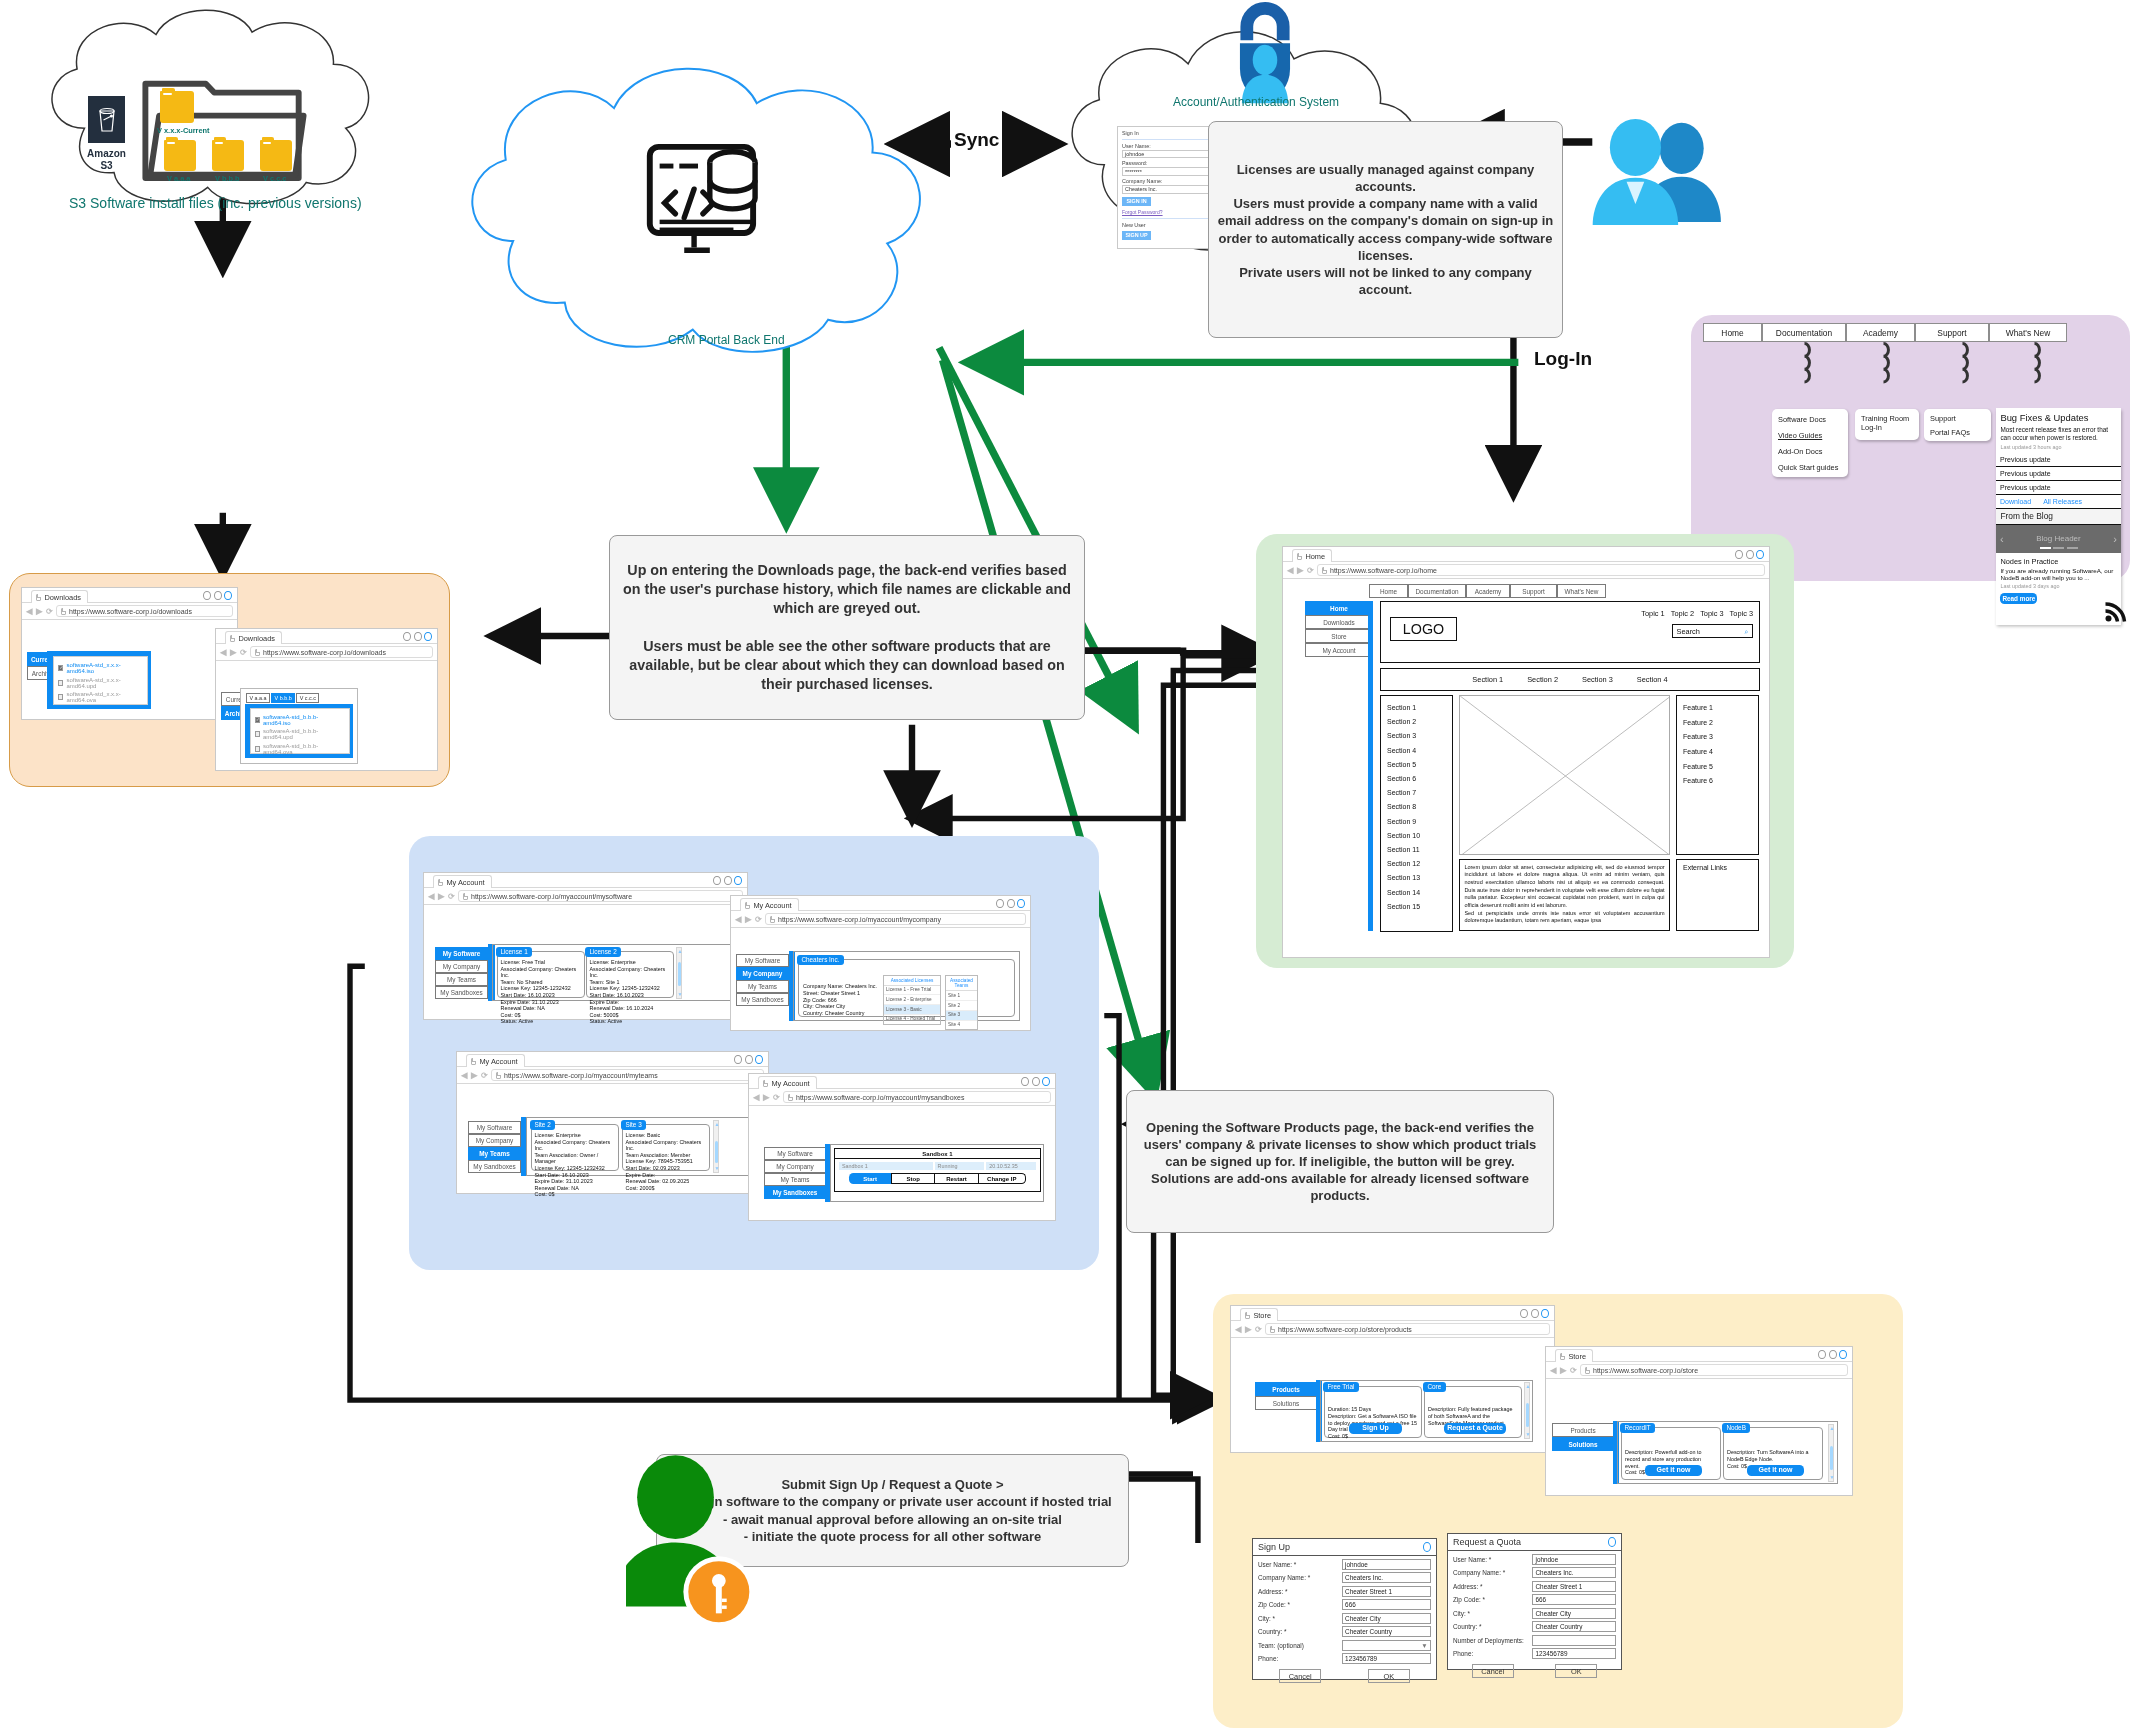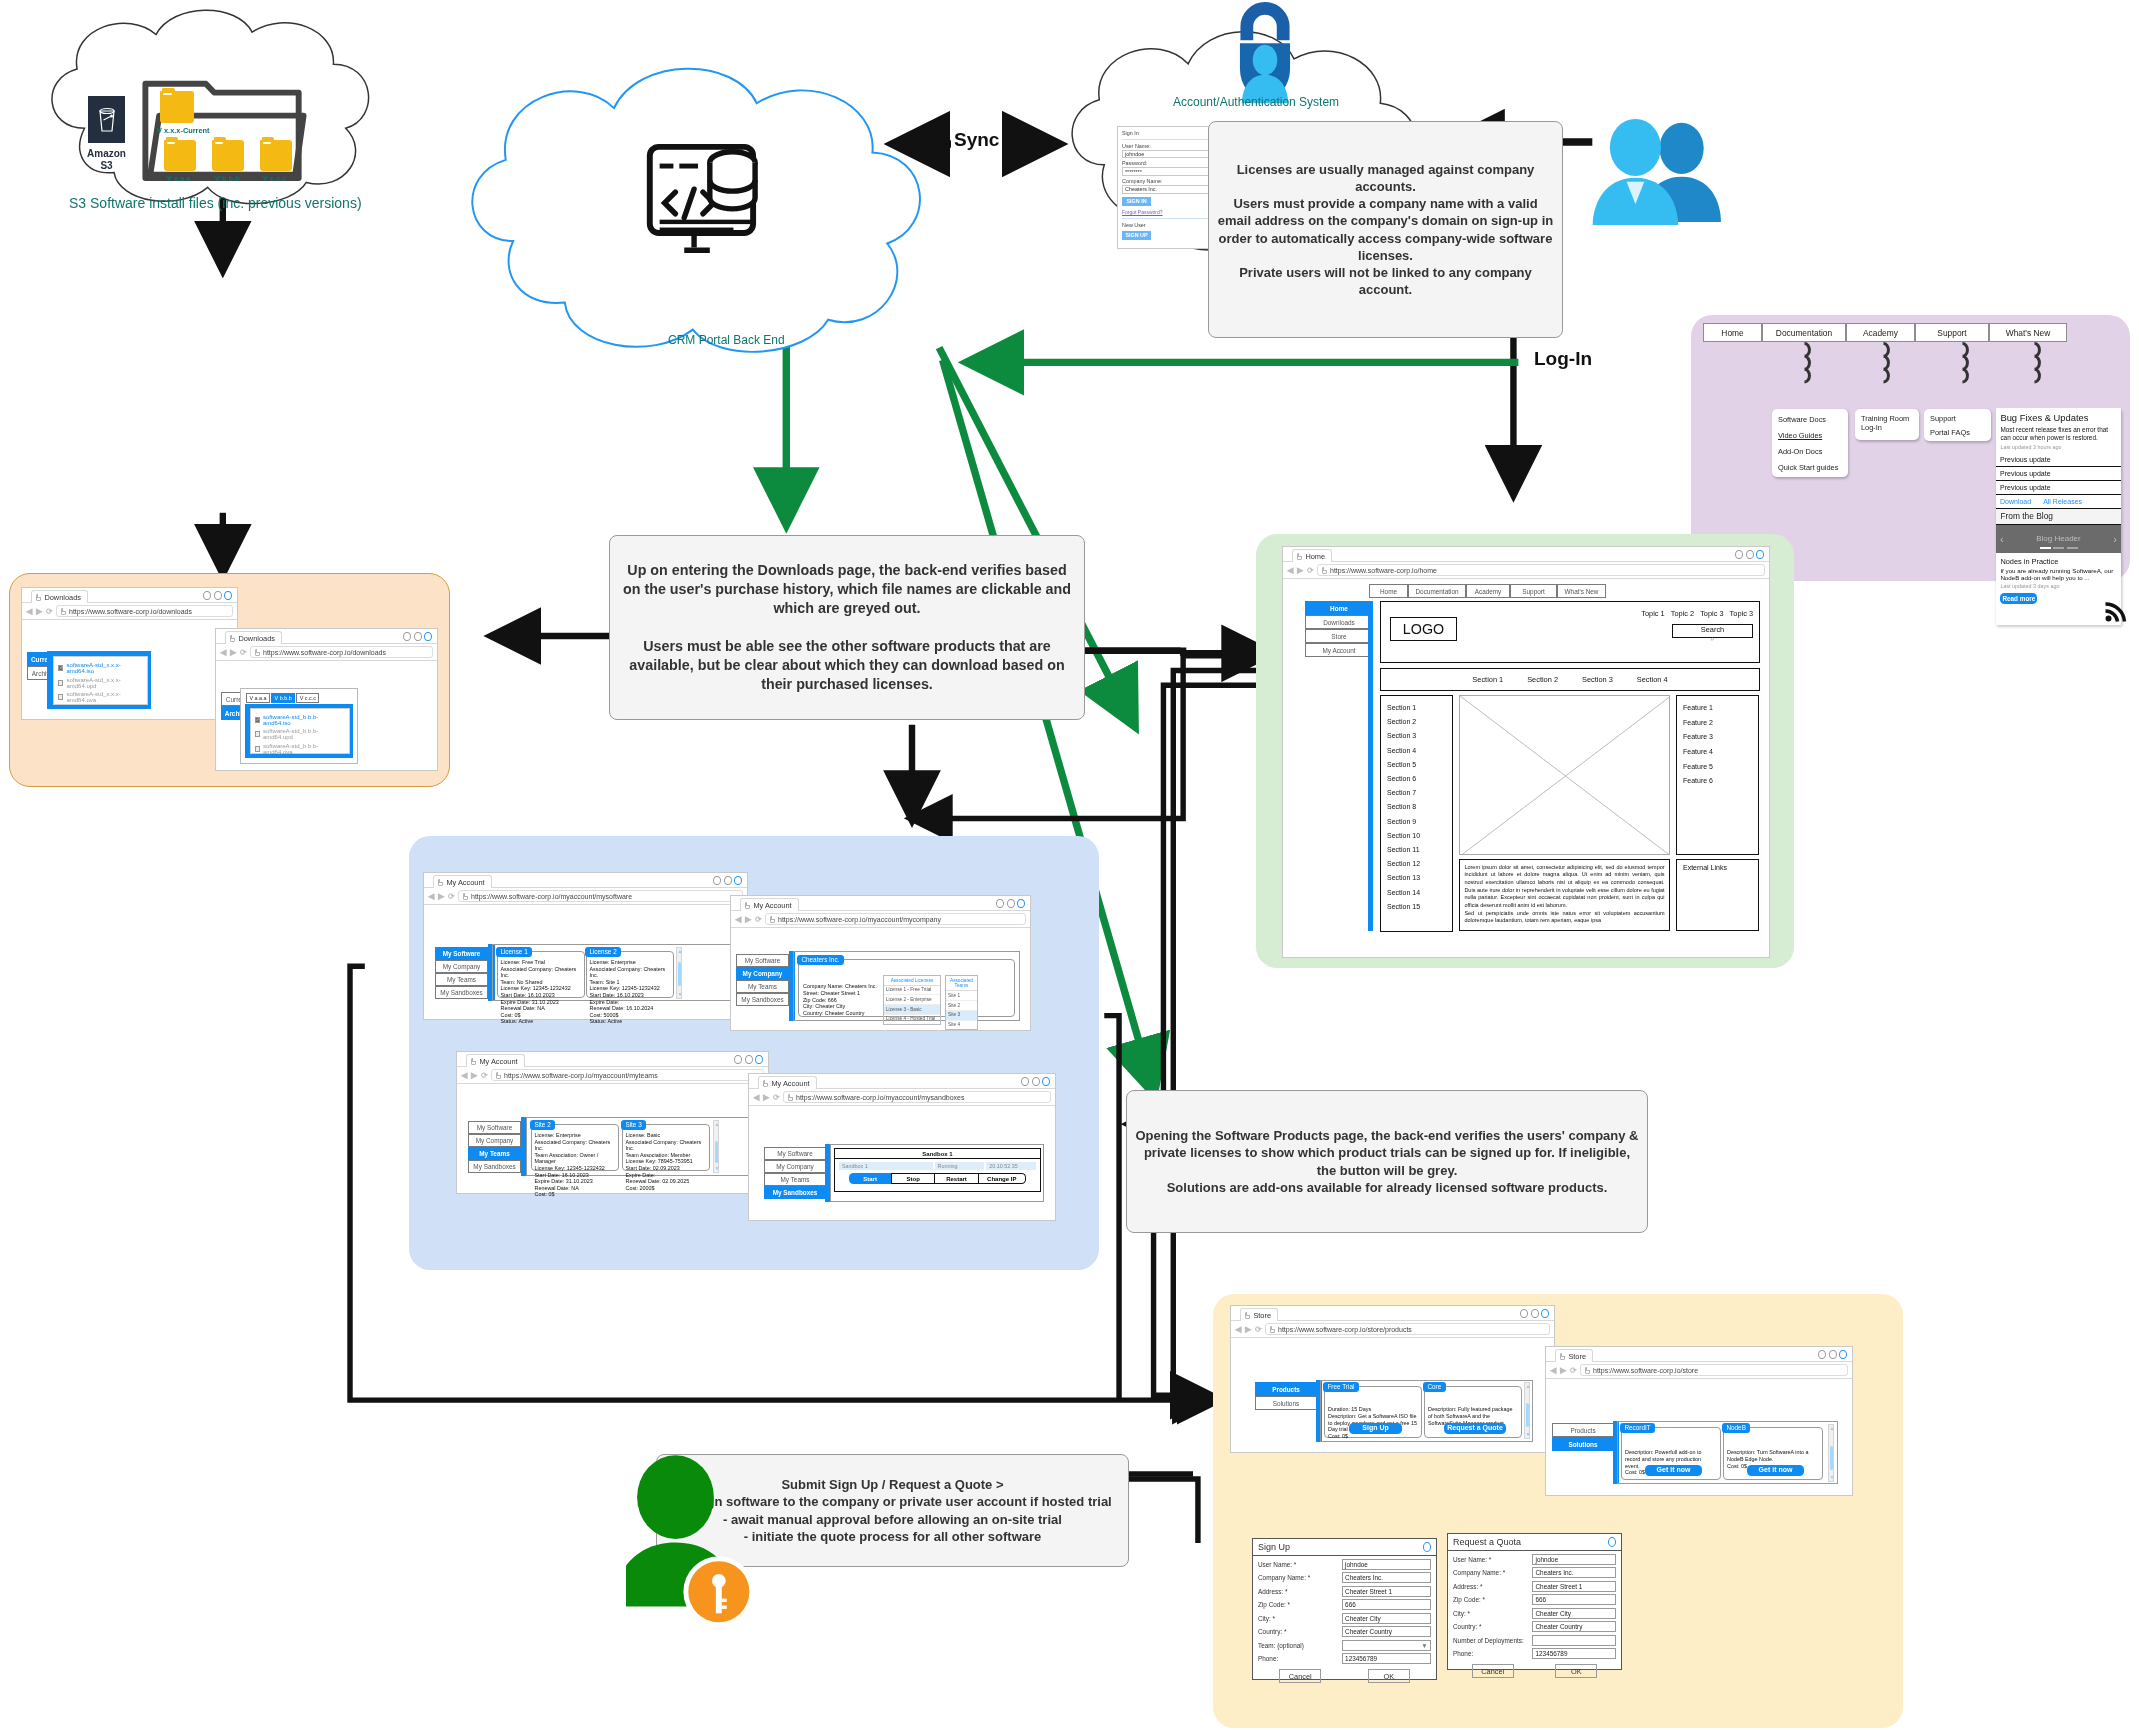--- a/index.html
+++ b/index.html
@@ -293,21 +293,21 @@
 Users must provide a company name with a valid email address on the company's domain on sign-up in order to automatically access company-wide software licenses.
 Private users will not be linked to any company account.</div>
   </div>
 
   <div class="note abs" style="left:609px;top:535px;width:476px;height:185px;font-size:14.3px;">
     <div class="inner" style="white-space:pre-line;">Up on entering the Downloads page, the back-end verifies based on the user's purchase history, which file names are clickable and which are greyed out.
 
 Users must be able see the other software products that are available, but be clear about which they can download based on their purchased licenses.</div>
   </div>
 
-  <div class="note abs" style="left:1126px;top:1090px;width:522px;height:143px;font-size:13px;">
+  <div class="note abs" style="left:1126px;top:1090px;width:428px;height:143px;font-size:13px;">
     <div class="inner" style="white-space:pre-line;">Opening the Software Products page, the back-end verifies the users' company &amp; private licenses to show which product trials can be signed up for. If ineligible, the button will be grey.
 Solutions are add-ons available for already licensed software products.</div>
   </div>
 
   <div class="note abs" style="left:656px;top:1454px;width:473px;height:113px;font-size:13px;">
     <div class="inner" style="white-space:pre-line;">Submit Sign Up / Request a Quote &gt;
 - assign software to the company or private user account if hosted trial
 - await manual approval before allowing an on-site trial
 - initiate the quote process for all other software</div>
   </div>
@@ -522,21 +522,21 @@
     <div class="bluepanel" style="left:85px;top:54px;width:5px;height:330px;"></div>
 
     <div class="abs" style="left:97px;top:54px;width:380px;height:62px;border:1px solid #111;">
       <div class="abs" style="left:9px;top:15px;width:67px;height:24px;border:1px solid #111;display:flex;align-items:center;justify-content:center;font-size:14.3px;color:#111;">LOGO</div>
       <div class="abs" style="right:6px;top:7px;display:flex;gap:6px;font-size:7.4px;color:#111;">
         <span>Topic 1</span>
         <span>Topic 2</span>
         <span>Topic 3</span>
         <span>Topic 3</span>
       </div>
-      <div class="abs" style="right:6px;top:22px;width:81px;height:14px;border:0.8px solid #111;display:flex;align-items:center;padding:0 3.5px;justify-content:space-between;font-size:7.4px;color:#111;flex-direction:column;">
+      <div class="abs" style="right:6px;top:22px;width:81px;height:14px;border:0.8px solid #111;display:flex;align-items:center;padding:0 3.5px;justify-content:space-between;font-size:7.4px;color:#111;">
         <span>Search</span>
         <span style="color:#2f9bf0;">⌕</span>
       </div>
     </div>
     <div class="abs" style="left:97px;top:121px;width:380px;height:23px;border:1px solid #111;display:flex;align-items:center;justify-content:center;gap:24px;font-size:7.4px;color:#111;">
       <span>Section 1</span>
       <span>Section 2</span>
       <span>Section 3</span>
       <span>Section 4</span>
     </div>

